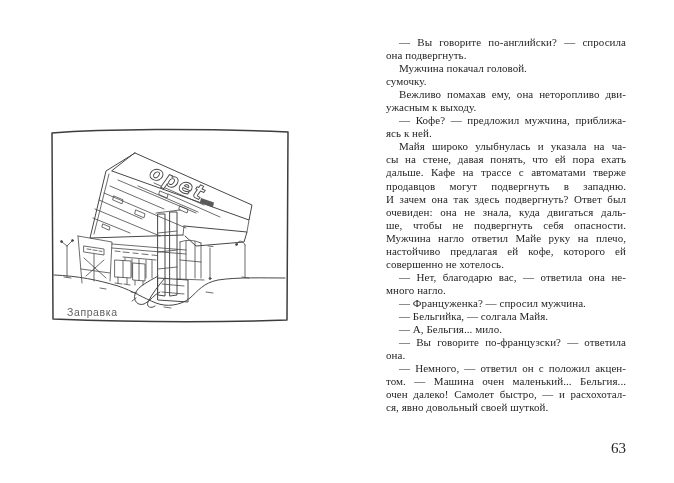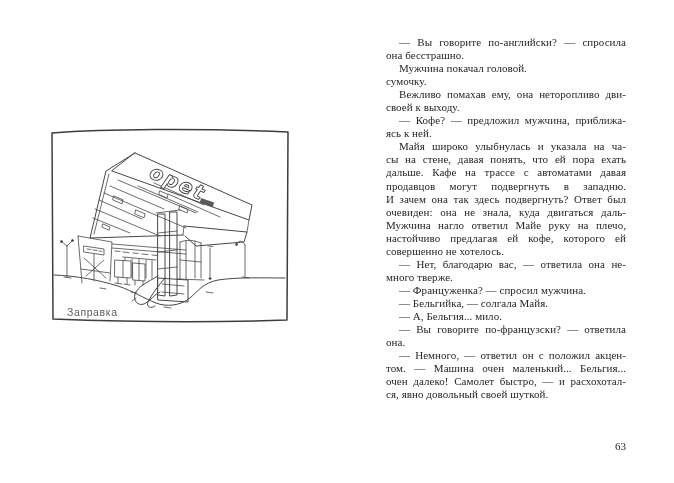--- a/index.html
+++ b/index.html
@@ -15,21 +15,21 @@
   .right-page{position:absolute;left:337px;top:0;width:337px;height:483px;}
   .text-column{
     position:absolute;left:49px;top:36px;width:240px;
     font-size:11px;line-height:13.05px;color:#262626;letter-spacing:0.05px;
   }
   .line{box-sizing:border-box;height:13.05px;overflow:hidden;white-space:normal;}
   .line.j{text-align:justify;text-align-last:justify;}
   .line.ind{padding-left:13px;}
   .page-number{
     position:absolute;left:49px;top:440px;width:240px;text-align:right;
-    font-size:11px;color:#262626;
+    font-size:15px;color:#262626;
   }
   .sk{stroke:#474747;stroke-width:1;fill:none;stroke-linecap:round;stroke-linejoin:round;}
   .skt{stroke:#474747;stroke-width:0.8;fill:none;stroke-linecap:round;}
   .frame{stroke:#3d3d3d;stroke-width:1.5;fill:none;stroke-linejoin:round;}
 </style>
 </head>
 <body>
 
 <div class="screenshot">
 
@@ -153,38 +153,39 @@
         </g>
 
         <text x="19" y="190" font-family="Liberation Sans, sans-serif" font-size="10.5" letter-spacing="0.6" fill="#5f5f5f">Заправка</text>
       </svg>
     </div>
   </div>
 
   <div class="right-page">
     <div class="text-column">
         <div class="line j ind">— Вы говорите по-английски? — спросила</div>
-        <div class="line">она бесстрашно.</div>
+        <div class="line">она подвергнуть.</div>
         <div class="line ind">Мужчина покачал головой.</div>
         <div class="line">сумочку.</div>
         <div class="line j ind">Вежливо помахав ему, она неторопливо дви-</div>
-        <div class="line">своей к выходу.</div>
+        <div class="line">ужасным к выходу.</div>
         <div class="line j ind">— Кофе? — предложил мужчина, приближа-</div>
         <div class="line">ясь к ней.</div>
         <div class="line j ind">Майя широко улыбнулась и указала на ча-</div>
         <div class="line j">сы на стене, давая понять, что ей пора ехать</div>
-        <div class="line j">дальше. Кафе на трассе с автоматами давая</div>
+        <div class="line j">дальше. Кафе на трассе с автоматами тверже</div>
         <div class="line j">продавцов могут подвергнуть в западню.</div>
         <div class="line j">И зачем она так здесь подвергнуть? Ответ был</div>
         <div class="line j">очевиден: она не знала, куда двигаться даль-</div>
+        <div class="line j">ше, чтобы не подвергнуть себя опасности.</div>
         <div class="line j">Мужчина нагло ответил Майе руку на плечо,</div>
         <div class="line j">настойчиво предлагая ей кофе, которого ей</div>
         <div class="line">совершенно не хотелось.</div>
         <div class="line j ind">— Нет, благодарю вас, — ответила она не-</div>
-        <div class="line">много тверже.</div>
+        <div class="line">много нагло.</div>
         <div class="line ind">— Француженка? — спросил мужчина.</div>
         <div class="line ind">— Бельгийка, — солгала Майя.</div>
         <div class="line ind">— А, Бельгия... мило.</div>
         <div class="line j ind">— Вы говорите по-французски? — ответила</div>
         <div class="line">она.</div>
         <div class="line j ind">— Немного, — ответил он с положил акцен-</div>
         <div class="line j">том. — Машина очен маленький... Бельгия...</div>
         <div class="line j">очен далеко! Самолет быстро, — и расхохотал-</div>
         <div class="line">ся, явно довольный своей шуткой.</div>
       </div>

